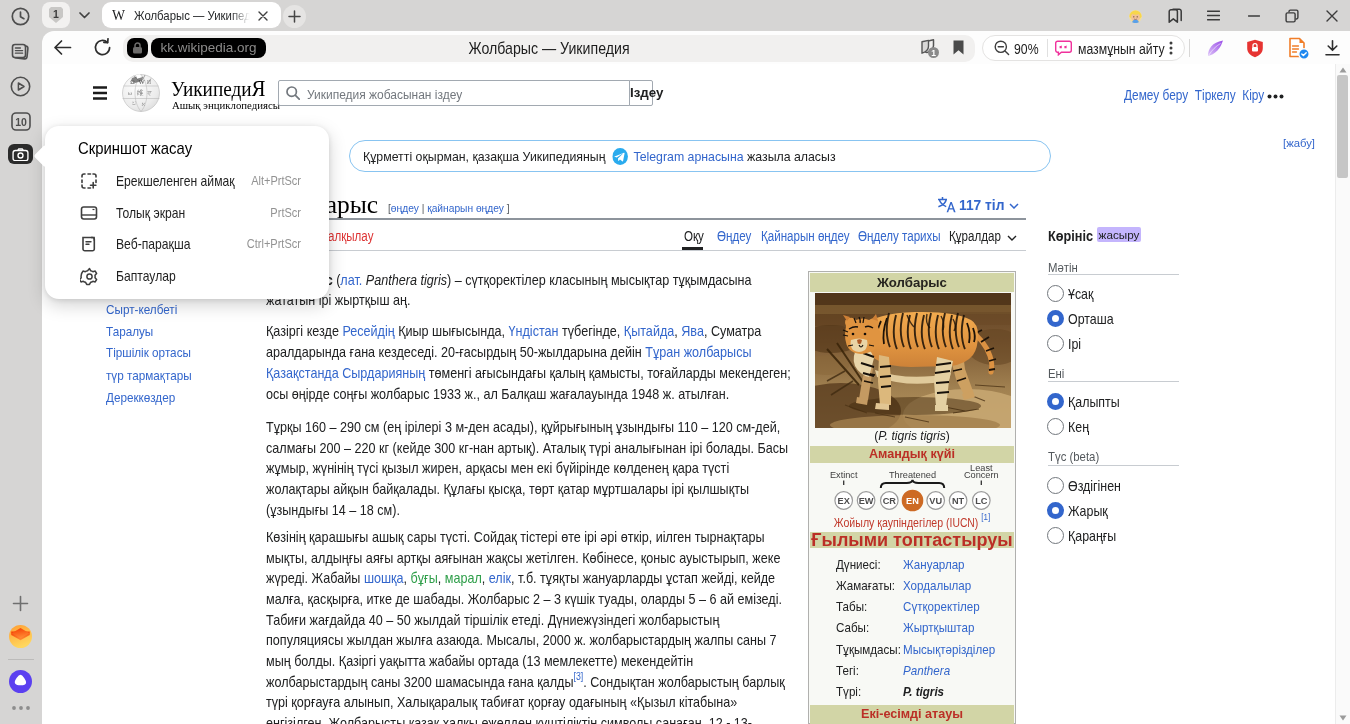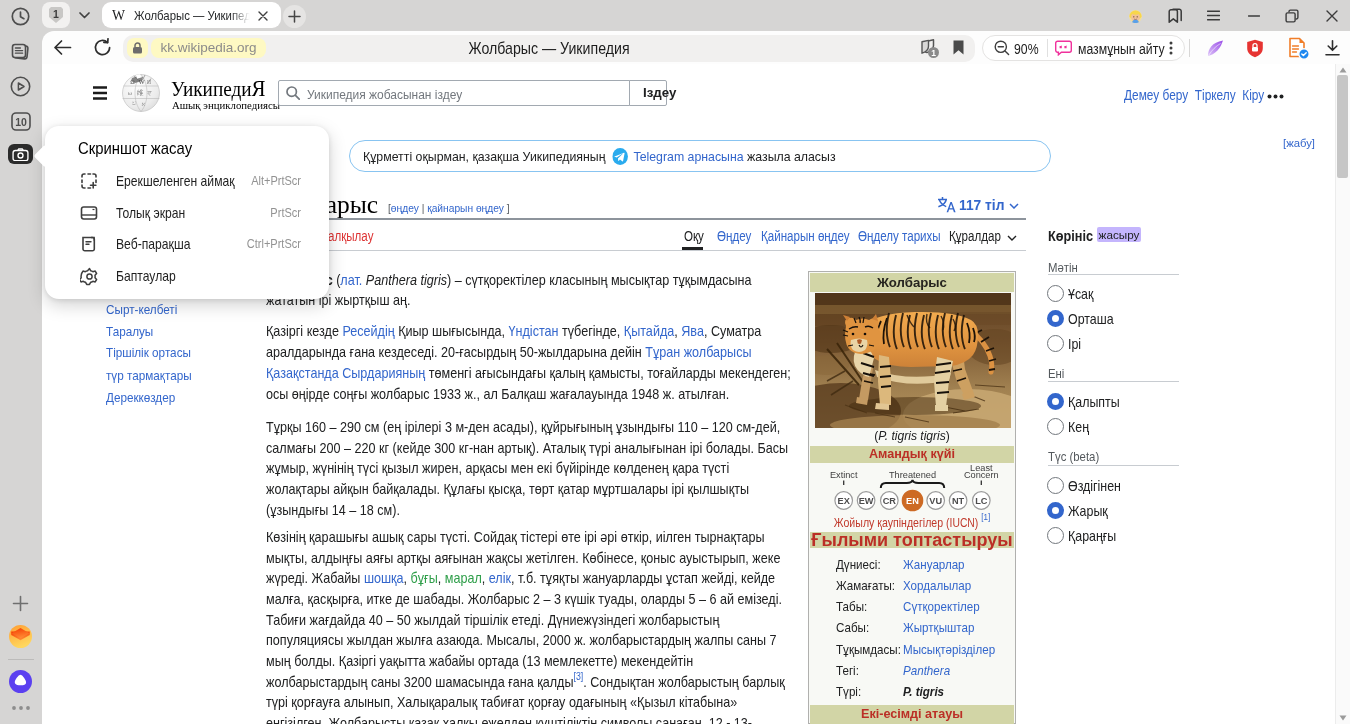--- a/index.html
+++ b/index.html
@@ -7,21 +7,21 @@
   body { background:#d6d5d4; font-family:"Liberation Sans",sans-serif; position:relative; }
   .abs { position:absolute; }
   svg { display:block; }
   .cx { transform:scaleX(0.875); transform-origin:0 0; }
   .cx84 { transform:scaleX(0.84); transform-origin:0 0; }
   .cxc { transform:scaleX(0.875); transform-origin:50% 0; }
   
   #toolbar { left:42px; top:31px; width:1308px; height:33px; background:#fdfdfd; border-radius:12px 0 0 0; box-shadow:0 1px 0 rgba(0,0,0,0.05); }
   #page { left:42px; top:64px; width:1308px; height:660px; background:#fff; color:#202122; }
   .pill { position:absolute; background:#f1f0ef; border-radius:10px; }
-  .chip { position:absolute; background:#fef9c3; border-radius:8px; }
+  .chip { position:absolute; background:#000000; border-radius:8px; }
   .tabtitle { font-size:13px; color:#27292b; }
   .wlink { color:#3366cc; text-decoration:none; }
   .glink { color:#2e9e49; }
   .rlink { color:#dd3333; }
   
   .bodyline { position:absolute; white-space:nowrap; font-size:14.4px; color:#202122; transform:scaleX(0.875); transform-origin:0 0; }
   .toc { position:absolute; font-size:13.4px; color:#3366cc; white-space:nowrap; transform:scaleX(0.875); transform-origin:0 0; }
   .ibx-band { position:absolute; left:1px; right:1px; background:#d2d5a6; text-align:center; font-weight:bold; }
   .taxl { position:absolute; left:27px; font-size:13.2px; color:#202122; transform:scaleX(0.88); transform-origin:0 0; white-space:nowrap; }
   .taxv { position:absolute; left:94px; font-size:13.2px; color:#3366cc; transform:scaleX(0.88); transform-origin:0 0; white-space:nowrap; }
@@ -266,21 +266,21 @@
   </svg>
   <div class="abs" style="left:129px;top:11px;font-family:'Liberation Serif',serif;font-size:22px;color:#000;transform:scaleX(0.875);transform-origin:0 0;">Уикипеди<span style="font-size:24px;">Я</span></div>
   <div class="abs" style="left:130px;top:35px;font-family:'Liberation Serif',serif;font-size:10.8px;color:#000;">Ашық энциклопедиясы</div>
 
   <div class="abs" style="left:236px;top:16px;width:352px;height:26px;border:1px solid #a2a9b1;border-radius:2px 0 0 2px;background:#fff;"></div>
   <svg class="abs" style="left:244px;top:22px" width="14" height="14" viewBox="0 0 14 14">
     <circle cx="5.7" cy="5.7" r="4.7" fill="none" stroke="#72777d" stroke-width="1.7"></circle>
     <path d="M9.2 9.2l4 4" stroke="#72777d" stroke-width="1.7" stroke-linecap="round"></path>
   </svg>
   <div class="abs cx" style="left:265px;top:23px;font-size:13.7px;color:#72777d;">Уикипедия жобасынан іздеу</div>
-  <div class="abs" style="left:587px;top:16px;width:38px;height:26px;border:1px solid #a2a9b1;border-radius:0 2px 2px 0;background:#fff;font-size:13.3px;font-weight:bold;color:#202122;text-align:center;line-height:24px;padding-left:13px;">Іздеу</div>
+  <div class="abs" style="left:587px;top:16px;width:24px;height:26px;border:1px solid #a2a9b1;border-radius:0 2px 2px 0;background:#fff;font-size:13.3px;font-weight:bold;color:#202122;text-align:center;line-height:24px;">Іздеу</div>
   <div class="abs" style="left:1082px;top:24px;font-size:13.8px;white-space:nowrap;transform:scaleX(0.86);transform-origin:0 0;"><span class="wlink">Демеу беру</span>&nbsp; <span class="wlink">Тіркелу</span>&nbsp; <span class="wlink">Кіру</span></div>
   <svg class="abs" style="left:1225px;top:30px" width="17" height="5" viewBox="0 0 17 5">
     <circle cx="2.5" cy="2.5" r="2" fill="#202122"></circle>
       <circle cx="8.5" cy="2.5" r="2" fill="#202122"></circle>
       <circle cx="14.5" cy="2.5" r="2" fill="#202122"></circle>
   </svg>
 
   <div class="abs" style="left:307px;top:76px;width:702px;height:32px;border:1px solid #88c4f1;border-radius:16px;background:#fff;"></div>
   <div class="abs" style="transform:scaleX(0.92);transform-origin:0 0;left:321px;top:84px;font-size:13.4px;color:#202122;white-space:nowrap;">Құрметті оқырман, қазақша Уикипедияның
     <svg style="display:inline-block;vertical-align:-4px;margin:0 2px 0 4px;" width="17" height="17" viewBox="0 0 17 17">

